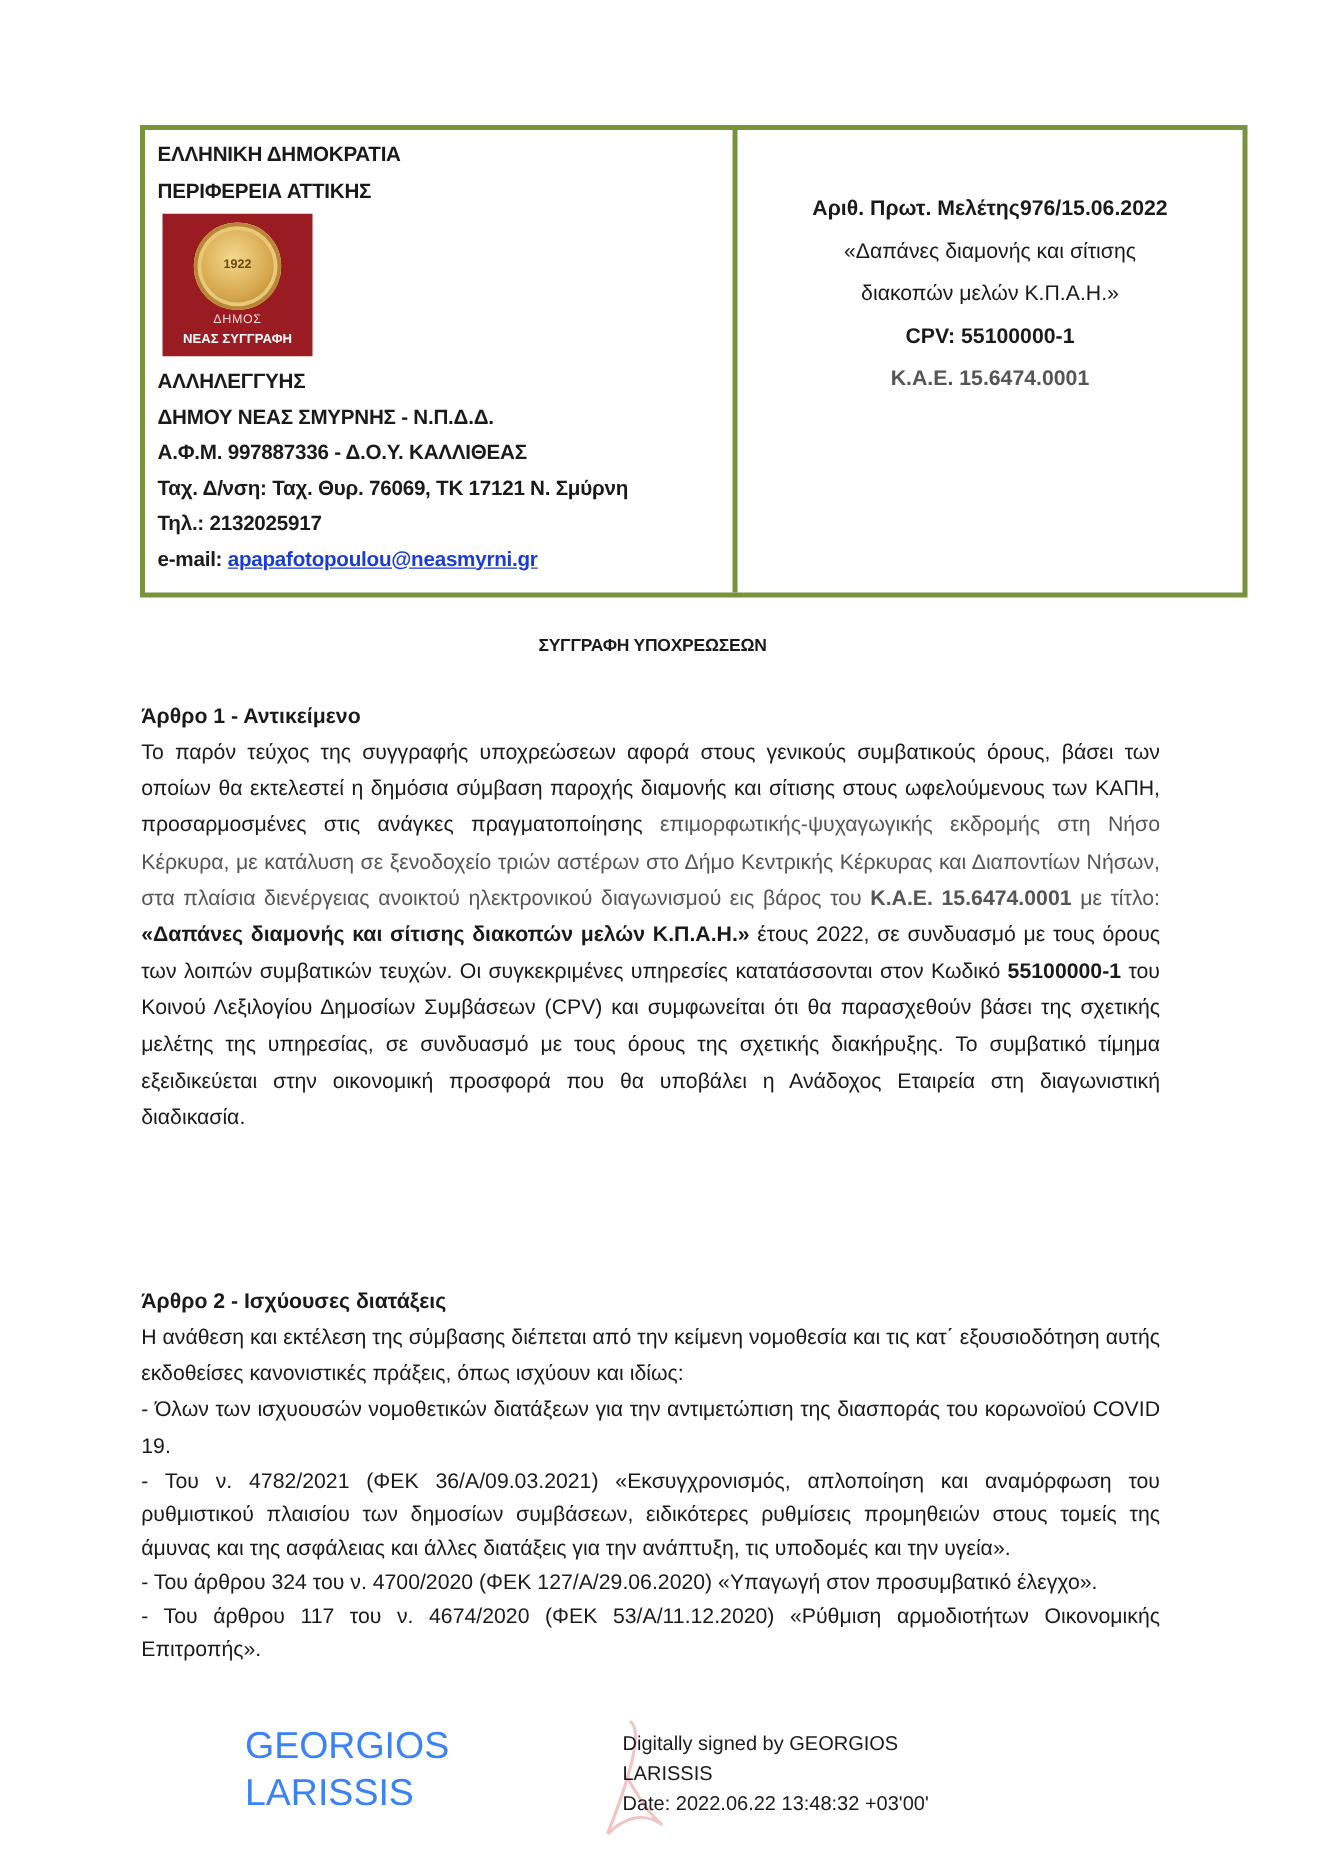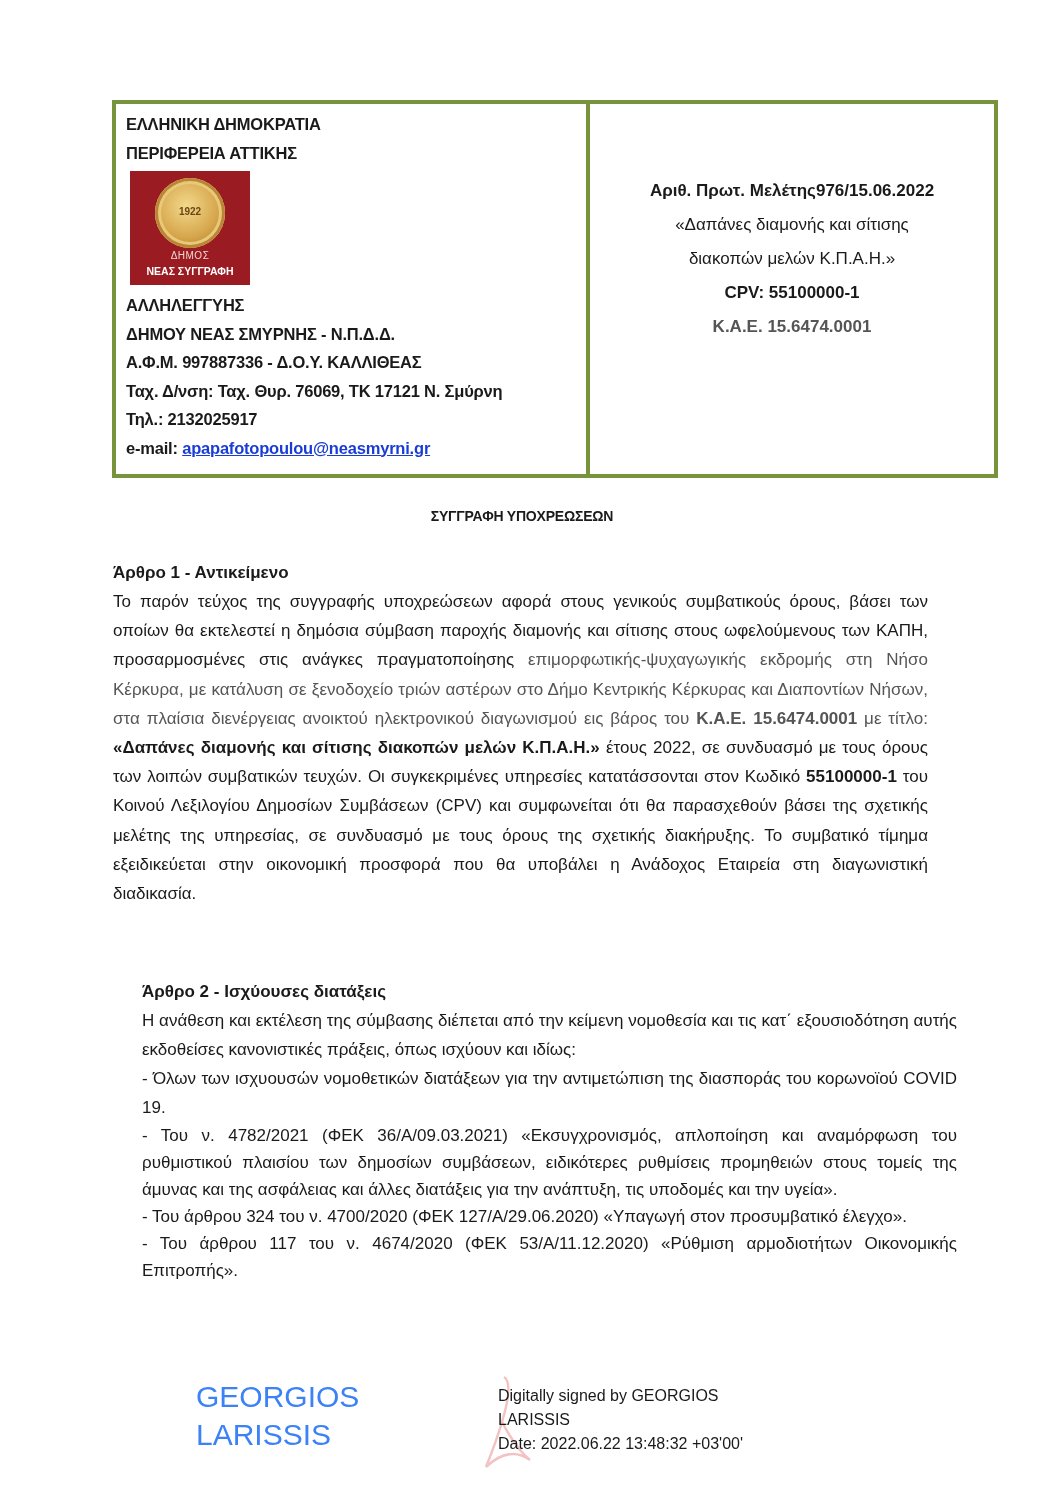--- a/index.html
+++ b/index.html
@@ -3,21 +3,21 @@
   <meta charset="utf-8">
   <style>
     html, body { margin: 0; padding: 0; background: #ffffff; }
     body { width: 1058px; height: 1497px; position: relative; overflow: hidden;
            font-family: "Liberation Sans", "DejaVu Sans", sans-serif; color: #1a1a1a; }
 
     .header-box { position: absolute; left: 112px; top: 100px; width: 886px; height: 378px;
                   border: 4px solid #77933c; box-sizing: border-box; display: flex; }
     .header-left { width: 474px; border-right: 4px solid #77933c; box-sizing: border-box;
                    padding: 6px 0 0 10px; }
-    .header-right { flex: 1; text-align: center; padding-top: 70px; }
+    .header-right { flex: 1; text-align: center; padding-top: 46px; }
     .hl-line { font-weight: bold; font-size: 16.5px; line-height: 28.5px; white-space: nowrap; letter-spacing: -0.2px; }
     .email-link { color: #1a3cd6; text-decoration: underline; }
     .logo { width: 120px; height: 114px; background: #9b1b22; margin: 4px 0 6px 4px; position: relative; }
     .logo .coin { position: absolute; left: 25px; top: 7px; width: 70px; height: 70px; border-radius: 50%;
                   background: radial-gradient(circle at 45% 40%, #f3d98c 0%, #d6a64c 55%, #9e6d22 100%);
                   box-shadow: inset 0 0 0 3px #b88636, inset 0 0 0 6px #e9c87a; }
     .logo .coin-year { position: absolute; left: 0; right: 0; top: 28px; text-align: center;
                        font-size: 10px; font-weight: bold; color: #6b4712; }
     .logo .l1 { position: absolute; left: 0; right: 0; top: 79px; text-align: center; font-size: 10px; color: #f0d9d0; letter-spacing: 0.5px; }
     .logo .l2 { position: absolute; left: 0; right: 0; top: 94px; text-align: center; font-size: 10.5px; font-weight: bold; color: #ffffff; }
@@ -71,21 +71,21 @@
   </div>
 </div>
 
 <div class="doc-title">ΣΥΓΓΡΑΦΗ ΥΠΟΧΡΕΩΣΕΩΝ</div>
 
 <div class="body-text" style="top: 558px;">
   <div class="article-heading">Άρθρο 1 - Αντικείμενο</div>
   <p class="para"><span>Το παρόν τεύχος της συγγραφής υποχρεώσεων αφορά στους γενικούς συμβατικούς όρους, βάσει των οποίων θα εκτελεστεί η δημόσια σύμβαση παροχής διαμονής και σίτισης στους ωφελούμενους των ΚΑΠΗ, προσαρμοσμένες στις ανάγκες πραγματοποίησης </span><span class="grey">επιμορφωτικής-ψυχαγωγικής εκδρομής στη Νήσο Κέρκυρα, με κατάλυση σε ξενοδοχείο τριών αστέρων στο Δήμο Κεντρικής Κέρκυρας και Διαποντίων Νήσων, στα πλαίσια διενέργειας ανοικτού ηλεκτρονικού διαγωνισμού εις βάρος του </span><span class="grey b">Κ.Α.Ε. 15.6474.0001</span><span class="grey"> με τίτλο: </span><span class="b">«Δαπάνες διαμονής και σίτισης διακοπών μελών Κ.Π.Α.Η.»</span><span> έτους 2022, σε συνδυασμό με τους όρους των λοιπών συμβατικών τευχών. Οι συγκεκριμένες υπηρεσίες κατατάσσονται στον Κωδικό </span><span class="b">55100000-1</span><span> του Κοινού Λεξιλογίου Δημοσίων Συμβάσεων (CPV) και συμφωνείται ότι θα παρασχεθούν βάσει της σχετικής μελέτης της υπηρεσίας, σε συνδυασμό με τους όρους της σχετικής διακήρυξης. Το συμβατικό τίμημα εξειδικεύεται στην οικονομική προσφορά που θα υποβάλει η Ανάδοχος Εταιρεία στη διαγωνιστική διαδικασία.</span></p>
 </div>
 
-<div class="body-text" style="top: 977px; line-height: 29px; margin-left: 29px;">
+<div class="body-text" style="top: 1026px; line-height: 29px;">
   <div class="article-heading">Άρθρο 2 - Ισχύουσες διατάξεις</div>
   <p class="para">Η ανάθεση και εκτέλεση της σύμβασης διέπεται από την κείμενη νομοθεσία και τις κατ΄ εξουσιοδότηση αυτής εκδοθείσες κανονιστικές πράξεις, όπως ισχύουν και ιδίως:</p>
   <p class="para">- Όλων των ισχυουσών νομοθετικών διατάξεων για την αντιμετώπιση της διασποράς του κορωνοϊού COVID 19.</p>
   <p class="para" style="line-height:27px;">- Του ν. 4782/2021 (ΦΕΚ 36/Α/09.03.2021) «Εκσυγχρονισμός, απλοποίηση και αναμόρφωση του ρυθμιστικού πλαισίου των δημοσίων συμβάσεων, ειδικότερες ρυθμίσεις προμηθειών στους τομείς της άμυνας και της ασφάλειας και άλλες διατάξεις για την ανάπτυξη, τις υποδομές και την υγεία».</p>
   <p class="para" style="line-height:27px;">- Του άρθρου 324 του ν. 4700/2020 (ΦΕΚ 127/Α/29.06.2020) «Υπαγωγή στον προσυμβατικό έλεγχο».</p>
   <p class="para" style="line-height:27px;">- Του άρθρου 117 του ν. 4674/2020 (ΦΕΚ 53/Α/11.12.2020) «Ρύθμιση αρμοδιοτήτων Οικονομικής Επιτροπής».</p>
 </div>
 
 <div class="sig-name">
   <div>GEORGIOS</div>

